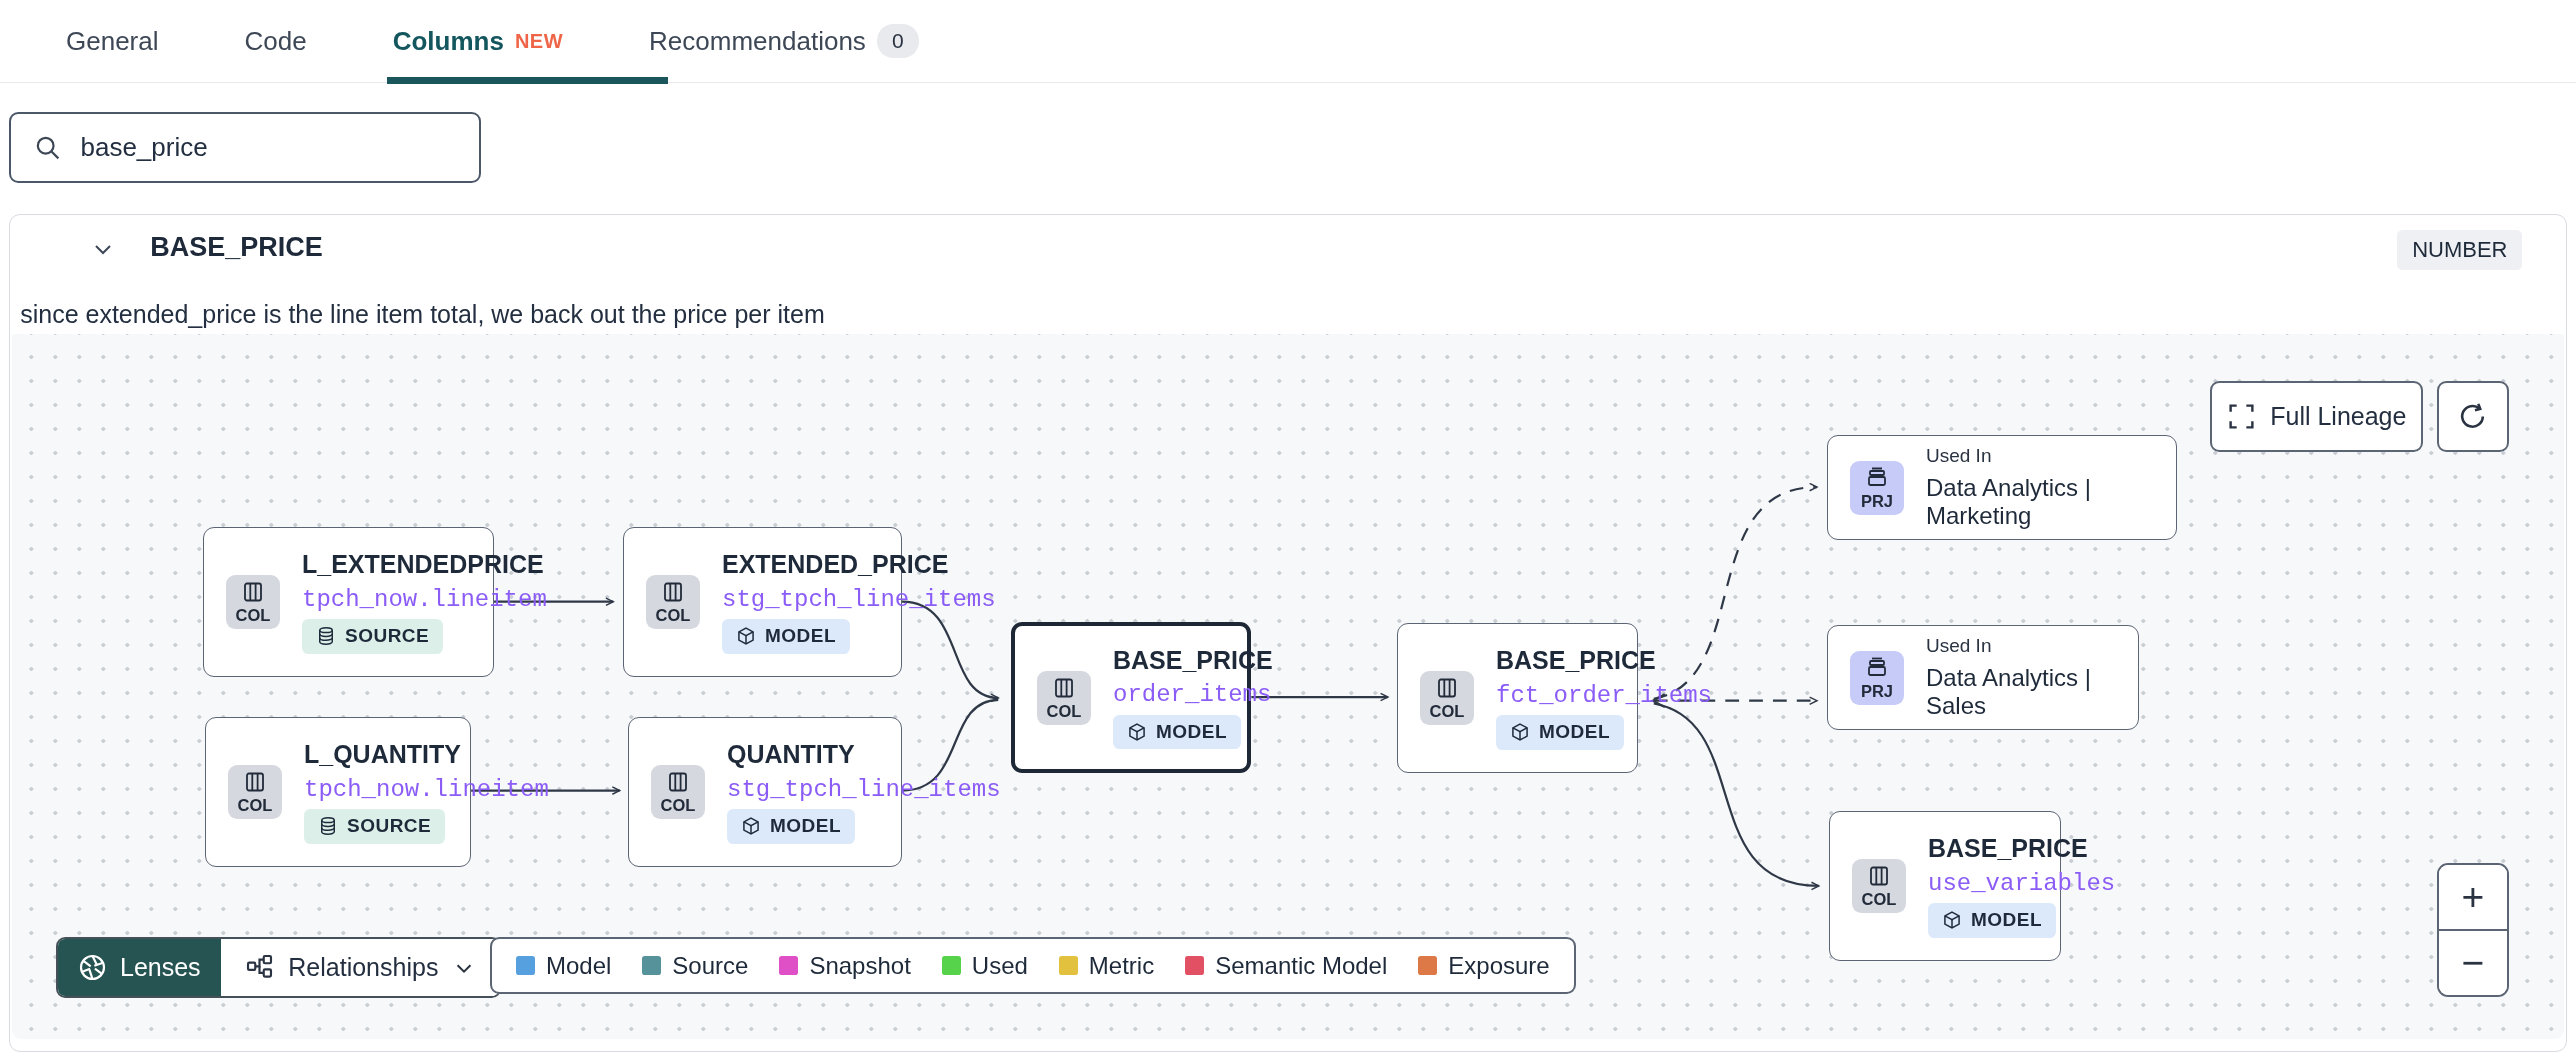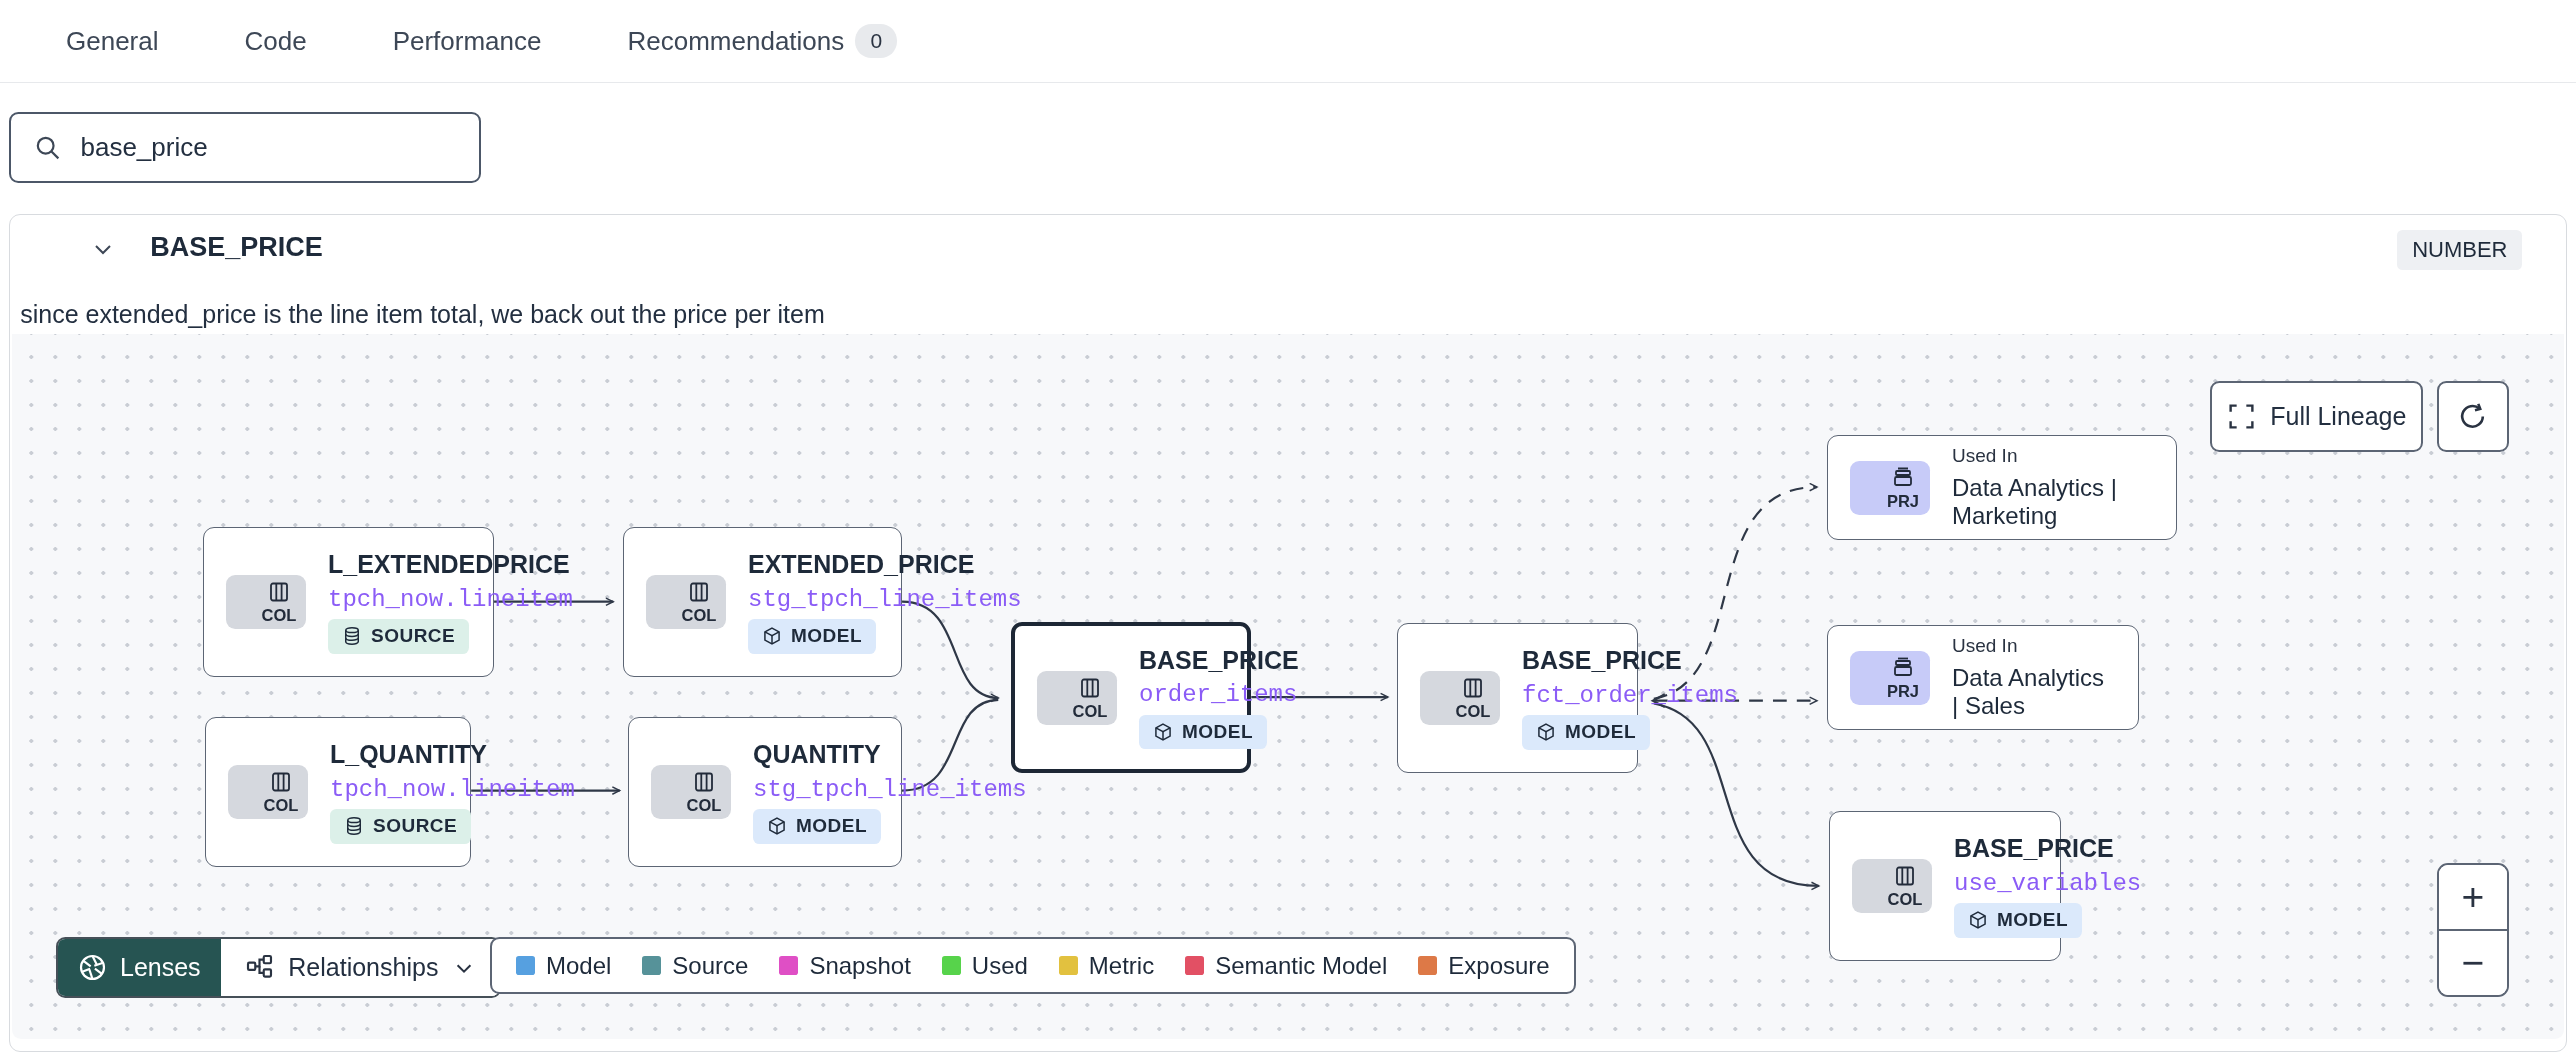--- a/index.html
+++ b/index.html
@@ -41,21 +41,21 @@
           background-image:radial-gradient(circle,#c9cdd4 1.9px,transparent 1.9px);
           background-size:24px 24px;background-position:7.3px 11px;}
   .edges{position:absolute;left:0;top:0;width:100%;height:100%;}
 
   
   .node{position:absolute;background:#fff;border:1.8px solid #5c6574;border-radius:11px;
         display:flex;align-items:center;gap:22px;padding:0 22px;box-sizing:border-box;cursor:pointer;}
   .node.selected{border:4.1px solid #1d2735;}
   .tile{flex:0 0 auto;width:54px;height:54px;border-radius:9.2px;background:#d5d8de;
         display:flex;flex-direction:column;align-items:center;justify-content:center;
-        font-size:16.5px;font-weight:bold;color:#222b3a;line-height:1;gap:2.8px;padding-left:26px;}
+        font-size:16.5px;font-weight:bold;color:#222b3a;line-height:1;gap:2.8px;}
   .tile.prj{background:#c7cbf8;}
   .ncol{display:flex;flex-direction:column;align-items:flex-start;gap:6.4px;}
   .ntitle{font-size:25px;font-weight:bold;color:#1e2a3a;}
   .nsub{font-size:24px;color:#8b5cf6;font-family:Liberation Mono, monospace;}
   .nkicker{font-size:19px;color:#2a3342;}
   .nbadge{display:inline-flex;align-items:center;gap:9.2px;border-radius:6.4px;
         padding:6.4px 13.8px;font-size:19px;font-weight:bold;color:#1e2a3a;letter-spacing:0.5px;}
   .nbadge.source{background:#dcf0e9;}
   .nbadge.model{background:#dbe9fb;}
 
@@ -86,22 +86,23 @@
 
 <div class="app">
 
   <div class="tabbar" id="tabbar">
       <div class="tab">
         <span>General</span>
       </div>
       <div class="tab">
         <span>Code</span>
       </div>
-      <div class="tab">
-        <span>Performance</span>
+      <div class="tab active">
+        <span>Columns</span>
+        <span class="new-badge">NEW</span>
       </div>
       <div class="tab">
         <span>Recommendations</span>
         <span class="count-pill">0</span>
       </div>
     </div>
 
   <div class="search">
     <svg class="ic" width="29" height="29" viewBox="0 0 24 24" fill="none" stroke="#3d4756" stroke-width="1.8">
       <circle cx="10.5" cy="10.5" r="6.5"></circle>

